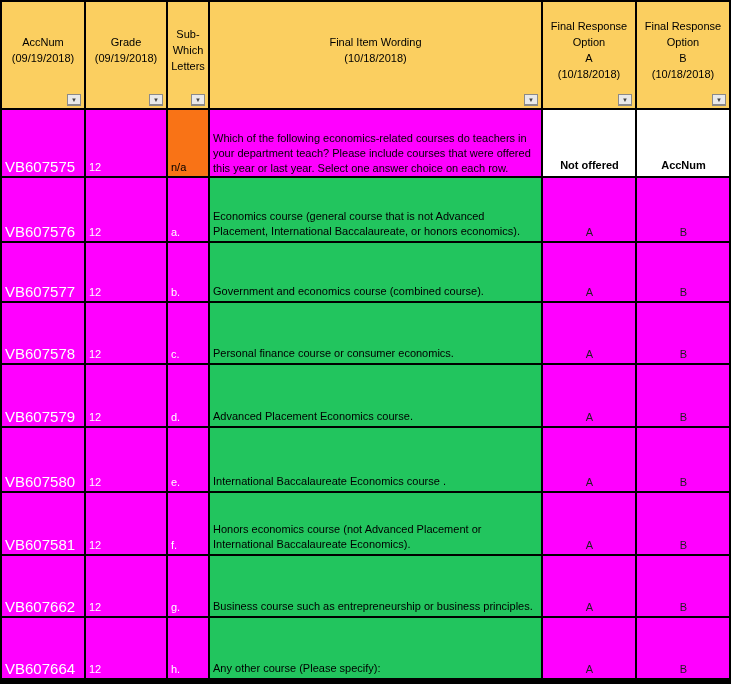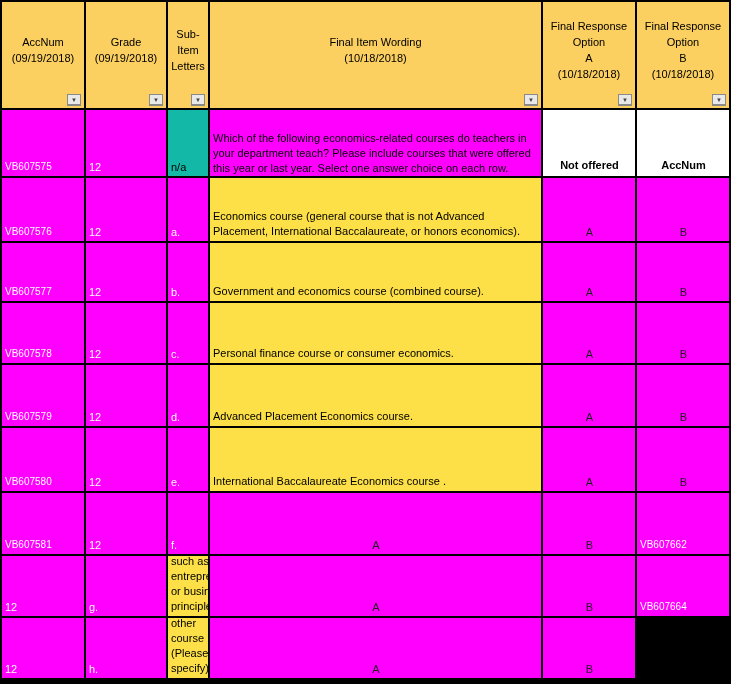--- a/index.html
+++ b/index.html
@@ -43,23 +43,23 @@
     width:14px;height:12px;
     background:#E9E9E9;
     border:1px solid #8A8A8A;
     border-bottom-width:2px;
     font-size:6px;
     color:#444;
     display:flex;align-items:center;justify-content:center;
     padding:0;
   }
   .txt-white{color:#FFFFFF;}
-  .acc{font-size:10px;}
-  .sub-na{background:#14b8a6;color:#000;}
-  .word{background:#fde047;line-height:15px;padding-right:4px;box-shadow:-1px 0 0 #000,1px 0 0 #000;}
+  .acc{font-size:15px;}
+  .sub-na{background:#f97316;color:#000;}
+  .word{background:#22c55e;line-height:15px;padding-right:4px;box-shadow:-1px 0 0 #000,1px 0 0 #000;}
   .word-q{background:#FF00FF;color:#000;padding-bottom:0;}
   .opt{justify-content:center;text-align:center;color:#1f1f1f;}
   .opt-hdr{background:#FFFFFF;font-weight:bold;color:#000;padding-bottom:4px;align-items:flex-end;}
 </style>
 </head>
 <body>
 
 <div class="sheet">
 
   <div class="cell hdr">
@@ -67,21 +67,21 @@
 (09/19/2018)</span>
     <button class="filter-btn">▼</button>
   </div>
   <div class="cell hdr">
     <span>Grade
 (09/19/2018)</span>
     <button class="filter-btn">▼</button>
   </div>
   <div class="cell hdr">
     <span>Sub-
-Item
+Which
 Letters</span>
     <button class="filter-btn">▼</button>
   </div>
   <div class="cell hdr">
     <span>Final Item Wording
 (10/18/2018)</span>
     <button class="filter-btn">▼</button>
   </div>
   <div class="cell hdr">
     <span>Final Response
@@ -214,20 +214,23 @@
 
   <div class="cell acc txt-white">
       <span>VB607581</span>
     </div>
   <div class="cell txt-white">
       <span>12</span>
     </div>
   <div class="cell txt-white">
       <span>f.</span>
     </div>
+  <div class="cell word">
+      <span>Honors economics course (not Advanced Placement or International Baccalaureate Economics).</span>
+    </div>
   <div class="cell opt">
       <span>A</span>
     </div>
   <div class="cell opt">
       <span>B</span>
     </div>
 
   <div class="cell acc txt-white">
       <span>VB607662</span>
     </div>

